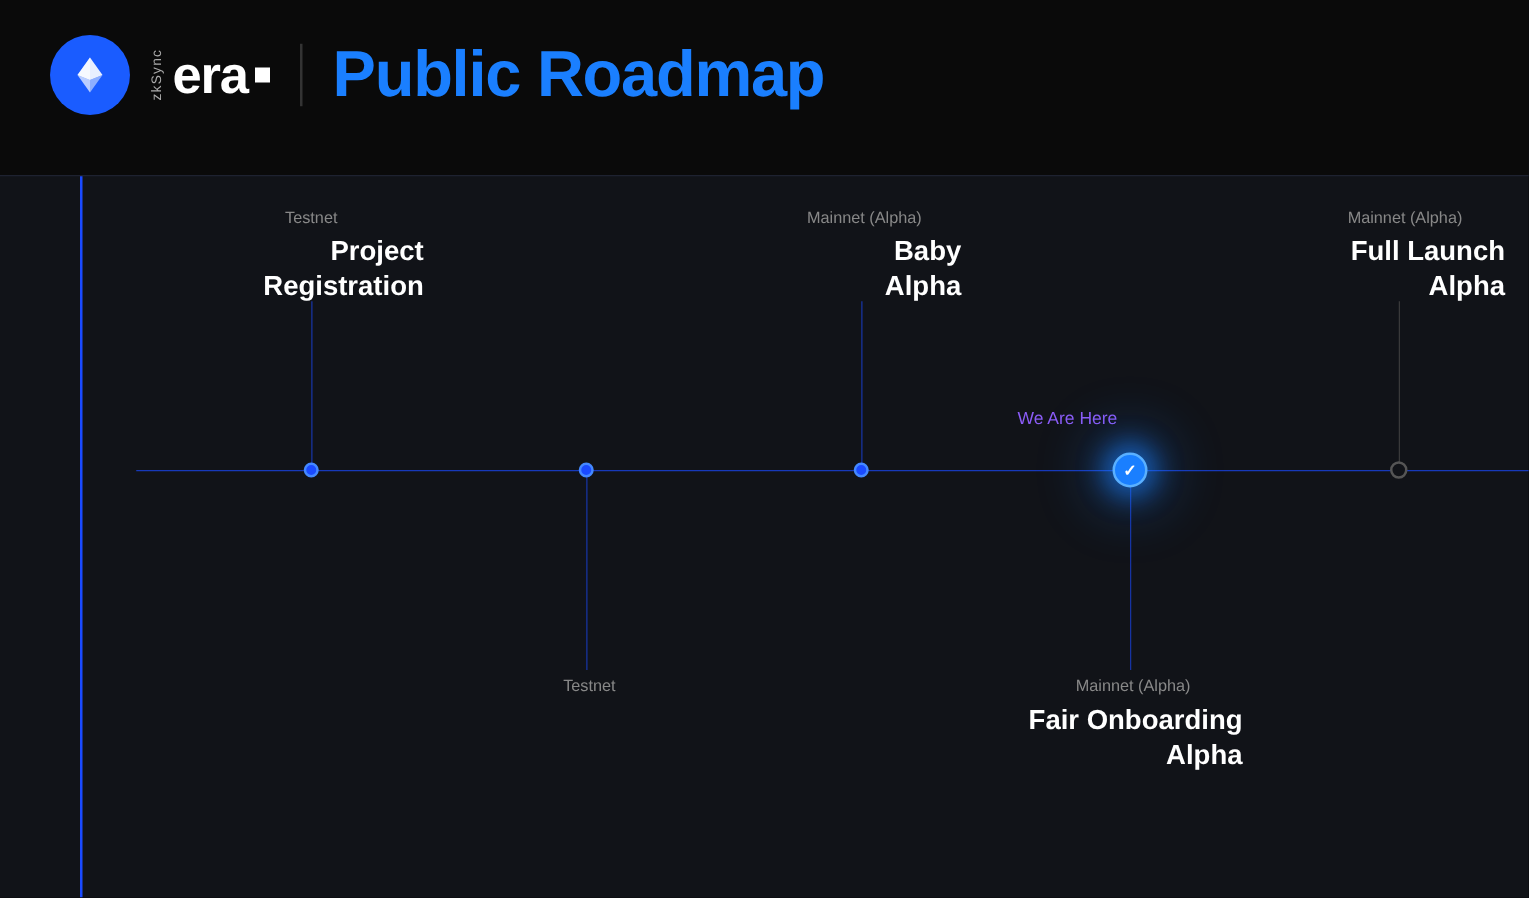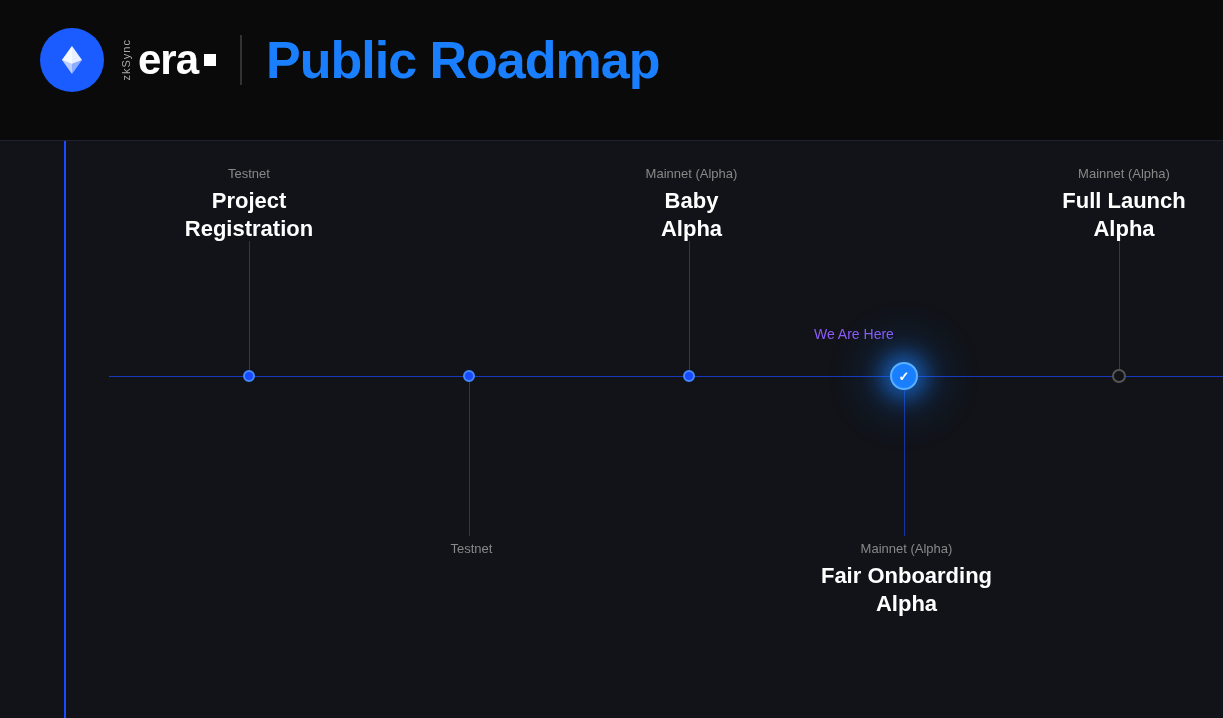--- a/index.html
+++ b/index.html
@@ -127,21 +127,21 @@
       font-size: 13px;
       color: #888;
       margin-bottom: 6px;
     }
 
     .milestone-name {
       font-size: 22px;
       font-weight: 700;
       color: #ffffff;
       line-height: 1.25;
-      text-align: center;
+      text-align: right;
     }
   </style>
 </head>
 <body>
 
 <div class="header">
   <div class="eth-logo">
 
     <svg width="36" height="36" viewBox="0 0 36 36" fill="none">
       <polygon points="18,4 28,18 18,22 8,18" fill="rgba(255,255,255,0.9)"></polygon>

